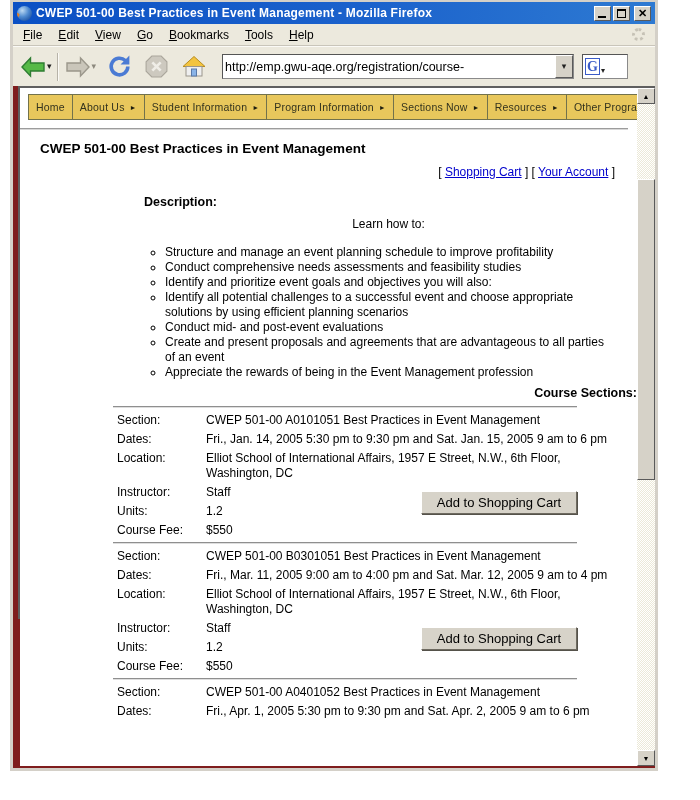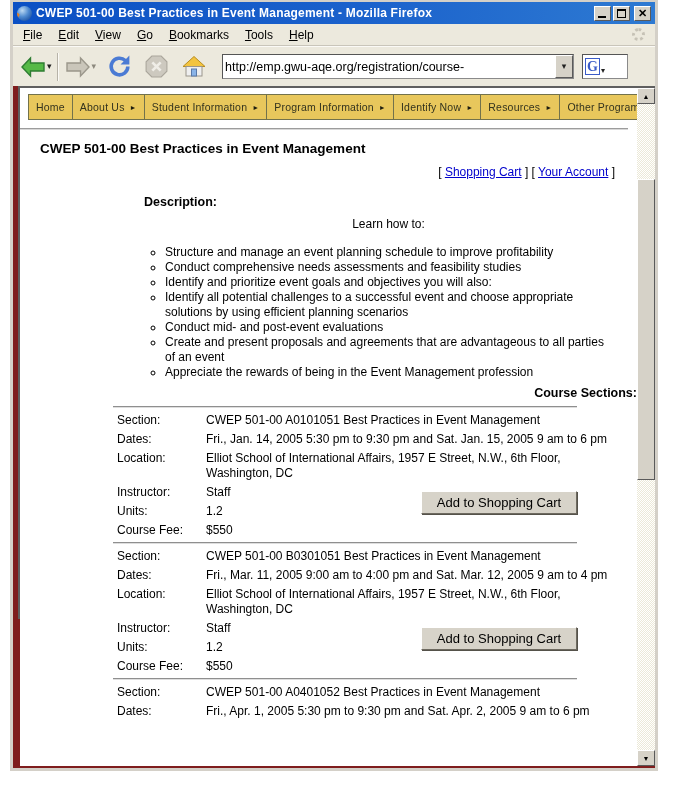--- a/index.html
+++ b/index.html
@@ -241,21 +241,21 @@
         </span>
         <span class="nav-cell">
           <span>Student Information</span>
           <span class="nav-arrow">►</span>
         </span>
         <span class="nav-cell">
           <span>Program Information</span>
           <span class="nav-arrow">►</span>
         </span>
         <span class="nav-cell">
-          <span>Identify Now</span>
+          <span>Sections Now</span>
           <span class="nav-arrow">►</span>
         </span>
         <span class="nav-cell">
           <span>Resources</span>
           <span class="nav-arrow">►</span>
         </span>
         <span class="nav-cell">
           <span>Other Programs</span>
 
         </span>

